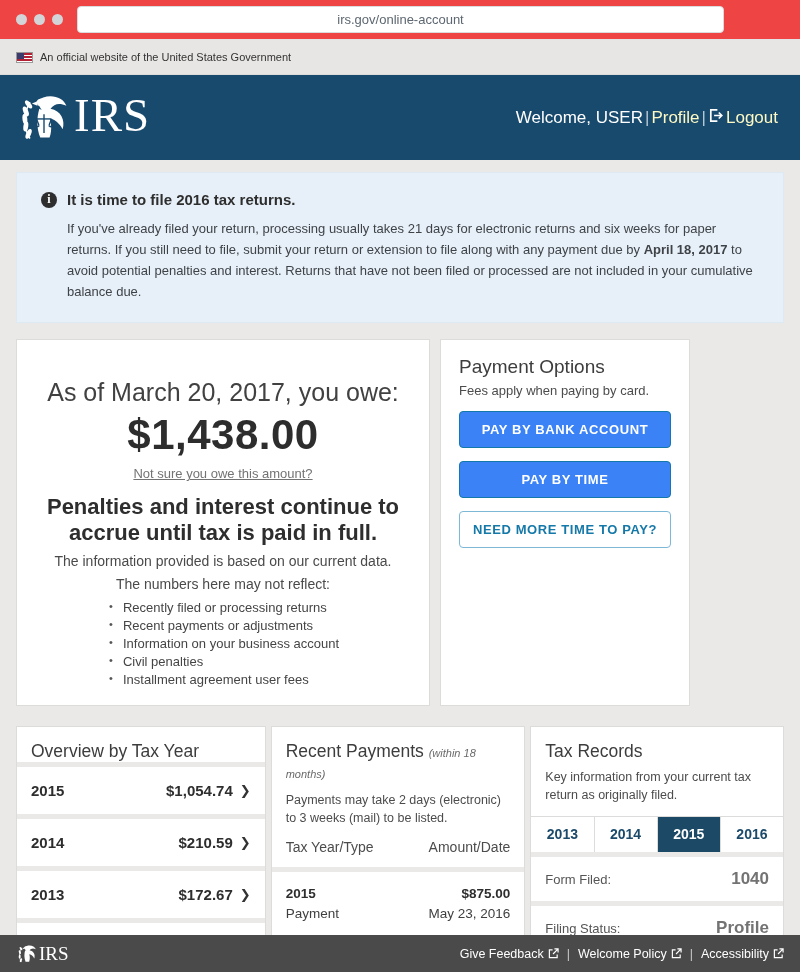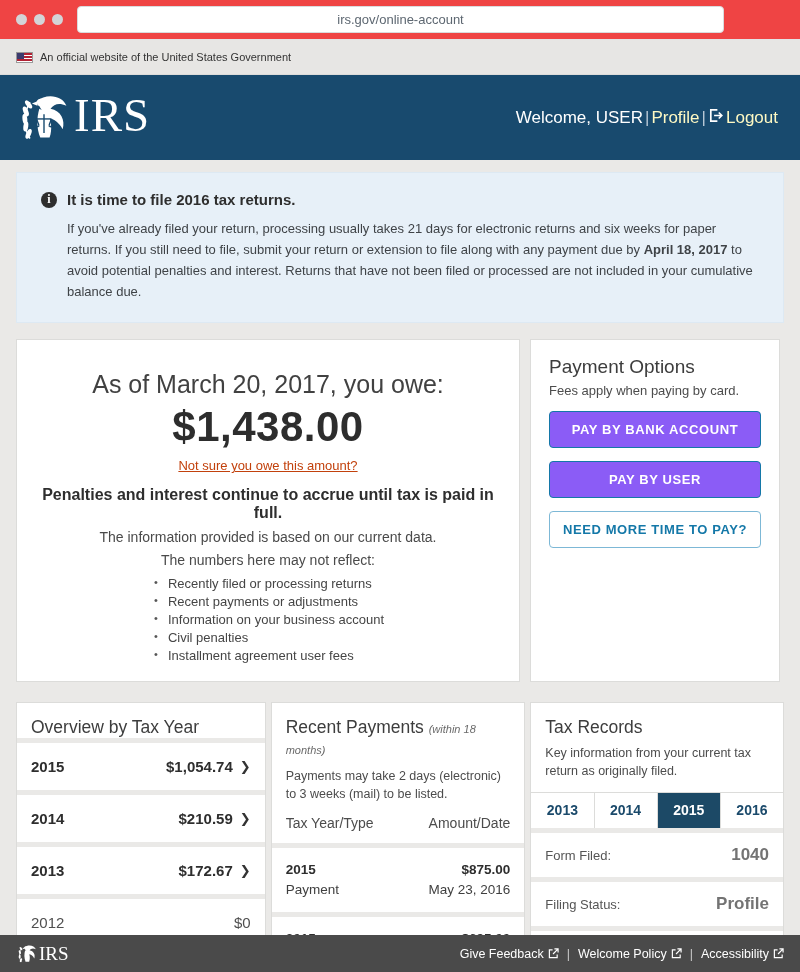--- a/index.html
+++ b/index.html
@@ -39,37 +39,37 @@
   .alert-head { display:flex; align-items:center; gap:10px; }
   .circ-icon { width:16px; height:16px; border-radius:50%; background:#2e2e2e; color:#fff;
     font-family:"Liberation Serif","DejaVu Serif",serif; font-weight:700; font-size:12px;
     display:inline-flex; align-items:center; justify-content:center; flex:0 0 auto; }
   .alert-title { font-size:15px; font-weight:700; color:#2e2e2e; }
   .alert-body { margin:10px 0 0 26px; font-size:13px; line-height:1.62; color:#3f4347; }
   
   .row1 { display:flex; gap:10px; margin-top:16px; }
   .row2 { display:flex; gap:5px; margin-top:20px; align-items:flex-start; }
   
-  .balance { width:504px; min-height:247px; text-align:center; padding:20px 24px 18px; }
+  .balance { width:414px; min-height:247px; text-align:center; padding:28px 24px 18px; }
   .balance-heading { font-size:25px; color:#414141; font-weight:400; margin-top:10px; }
   .balance-amount { font-size:42px; font-weight:700; color:#2d2d2d; margin-top:4px; letter-spacing:0.5px;}
-  a.link { color:#c2410c; text-decoration:underline;margin-top:7px; }
+  a.link { color:#737373; text-decoration:underline;margin-top:7px; }
   .balance-link { display:inline-block; font-size:13px; margin-top:6px; }
-  .balance-penalties { font-size:16px; font-weight:700; color:#2e2e2e; margin-top:12px; }
+  .balance-penalties { font-size:22px; font-weight:700; color:#2e2e2e; margin-top:12px; }
   .balance-info { font-size:14px; color:#4a4a4a; margin-top:7px; }
   .balance-bullets { width:fit-content; margin:8px auto 0; text-align:left; }
   .balance-bullets li { list-style:none; font-size:13px; color:#454545; margin-top:3px;
     padding-left:16px; position:relative; }
   .balance-bullets li::before { content:"•"; position:absolute; left:2px; top:0; font-size:11px; color:#555; }
   
   .payopts { width:250px; min-height:247px; padding:16px 18px; }
   .card-title { font-size:19px; color:#3d3d3d; font-weight:400; }
   .payopts-sub { font-size:13px; color:#4c4c4c; margin-top:5px; }
   .btn { display:flex; align-items:center; justify-content:center; gap:8px; width:100%; margin-top:13px;
-    background:#8b5cf6; color:#fff; border:1px solid #1478a8; border-radius:4px;
+    background:#3b82f6; color:#fff; border:1px solid #1478a8; border-radius:4px;
     font-weight:700; font-size:13px; letter-spacing:0.6px; padding:10px 4px; cursor:pointer;
     font-family:inherit; }
   .btn-outline { background:#fff; color:#1478a8; border:1px solid #7db8d6; }
   
   .smcard-head { padding:14px 14px 0; }
   .sm-title { font-size:17.5px; color:#3d3d3d; font-weight:400; }
   .cols { display:flex; justify-content:space-between; font-size:14px; color:#4c4c4c; }
   .gaprow { border-top:5px solid #eae9e7; }
   
   .overview { width:250px; }
@@ -191,21 +191,21 @@
         <li>Information on your business account</li>
         <li>Civil penalties</li>
         <li>Installment agreement user fees</li>
       </ul>
     </div>
 
     <div class="card payopts">
       <div class="card-title">Payment Options</div>
       <div class="payopts-sub">Fees apply when paying by card.</div>
       <button class="btn">PAY BY BANK ACCOUNT</button>
-      <button class="btn">PAY BY USER</button>
+      <button class="btn">PAY BY TIME</button>
       <button class="btn btn-outline">NEED MORE TIME TO PAY?</button>
     </div>
   </div>
 
   <div class="row2">
 
     <div class="card overview">
       <div class="smcard-head">
         <div class="sm-title">Overview by Tax Year</div>
       </div>

